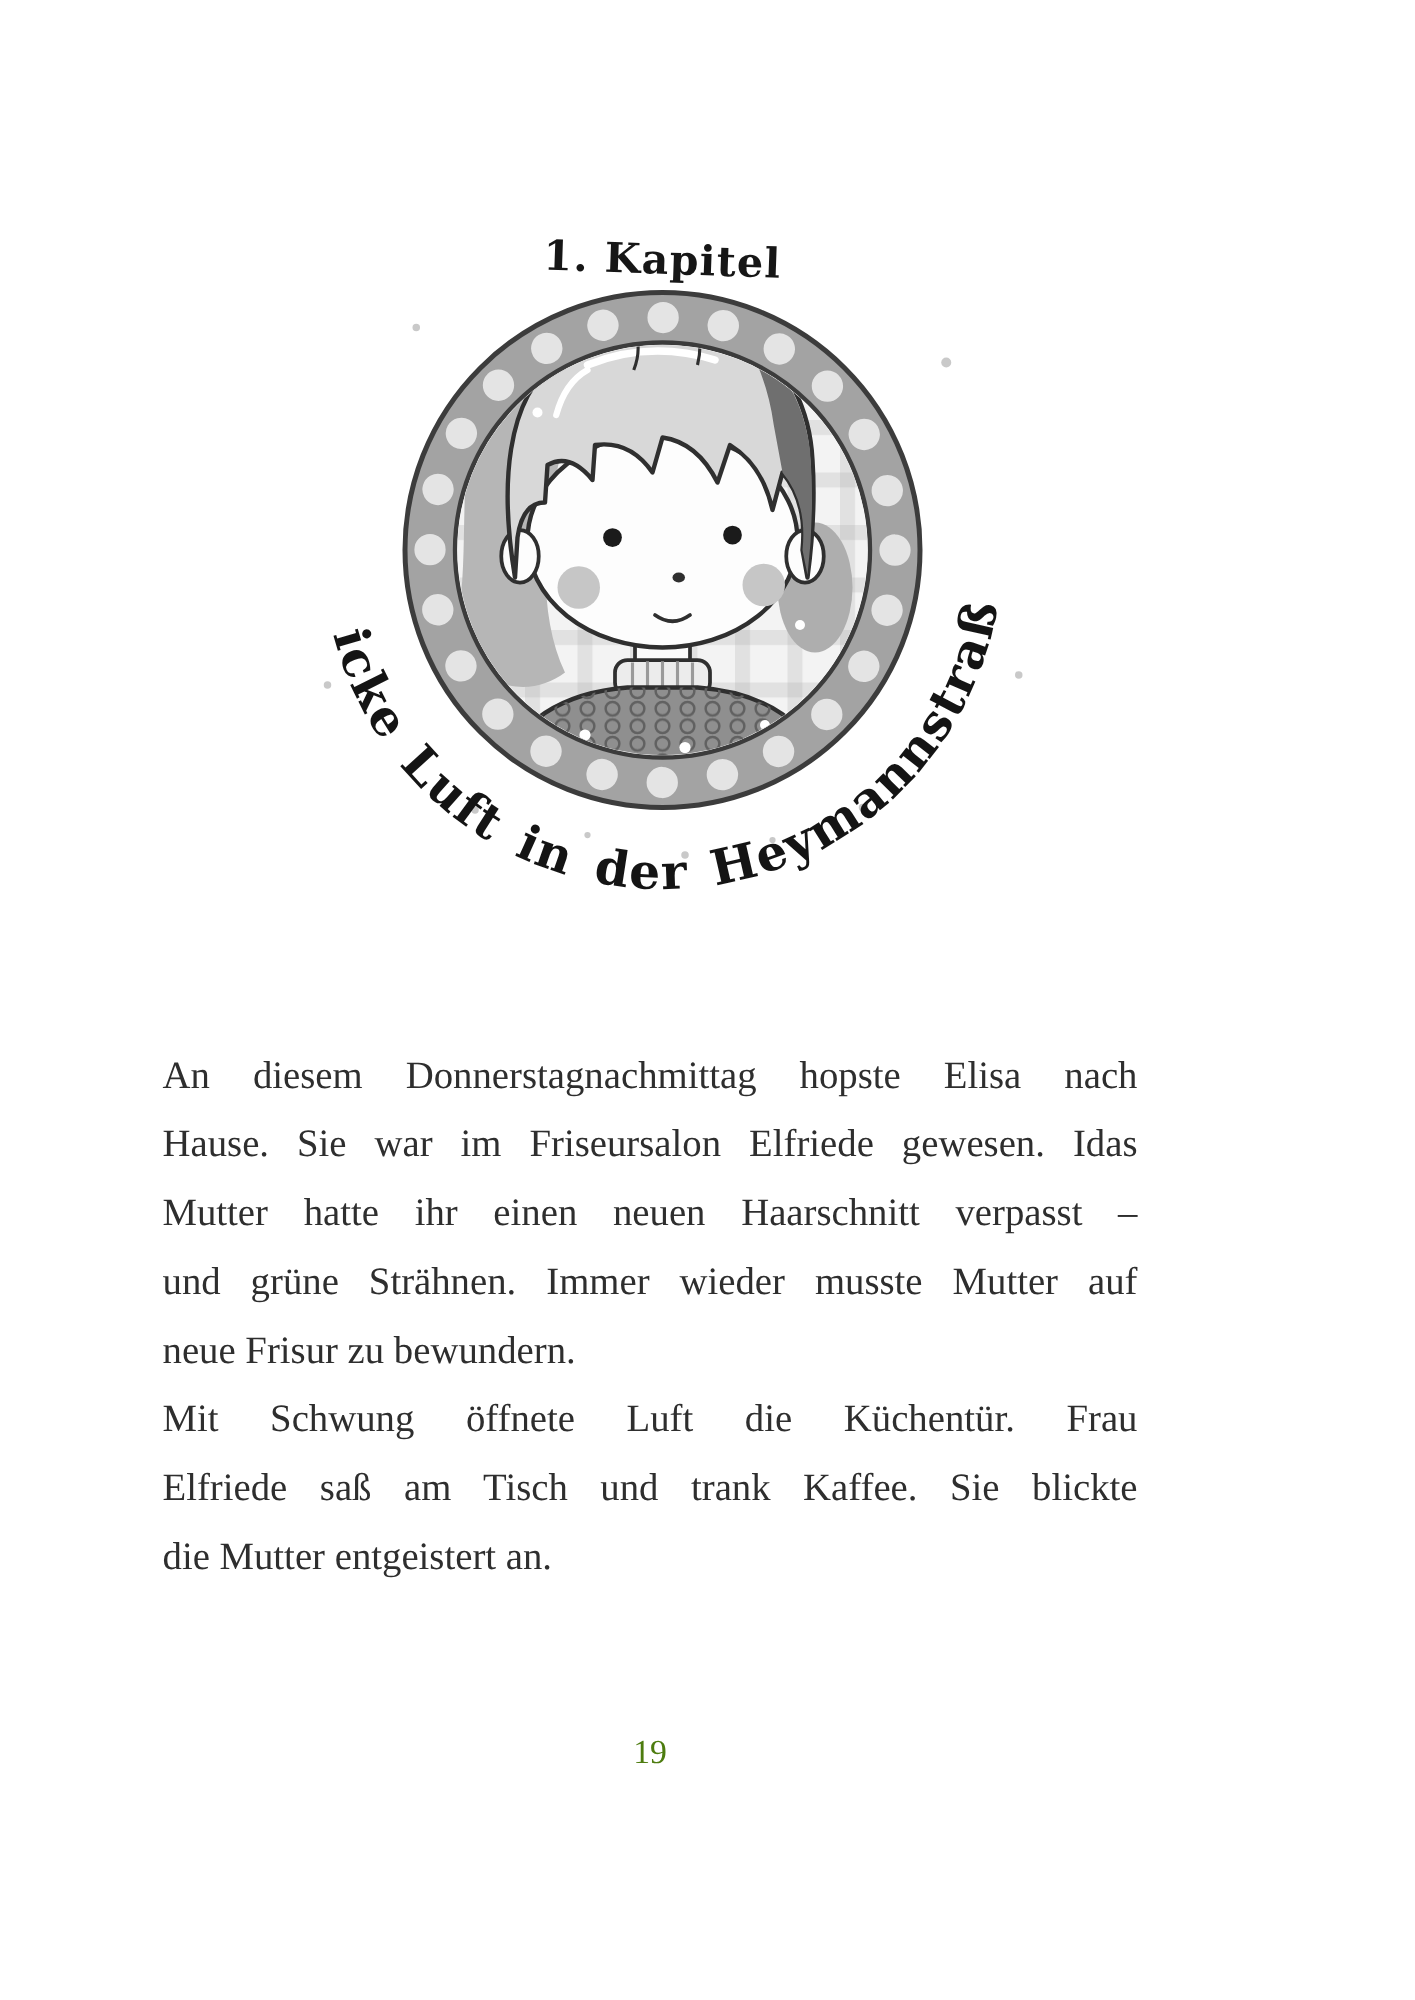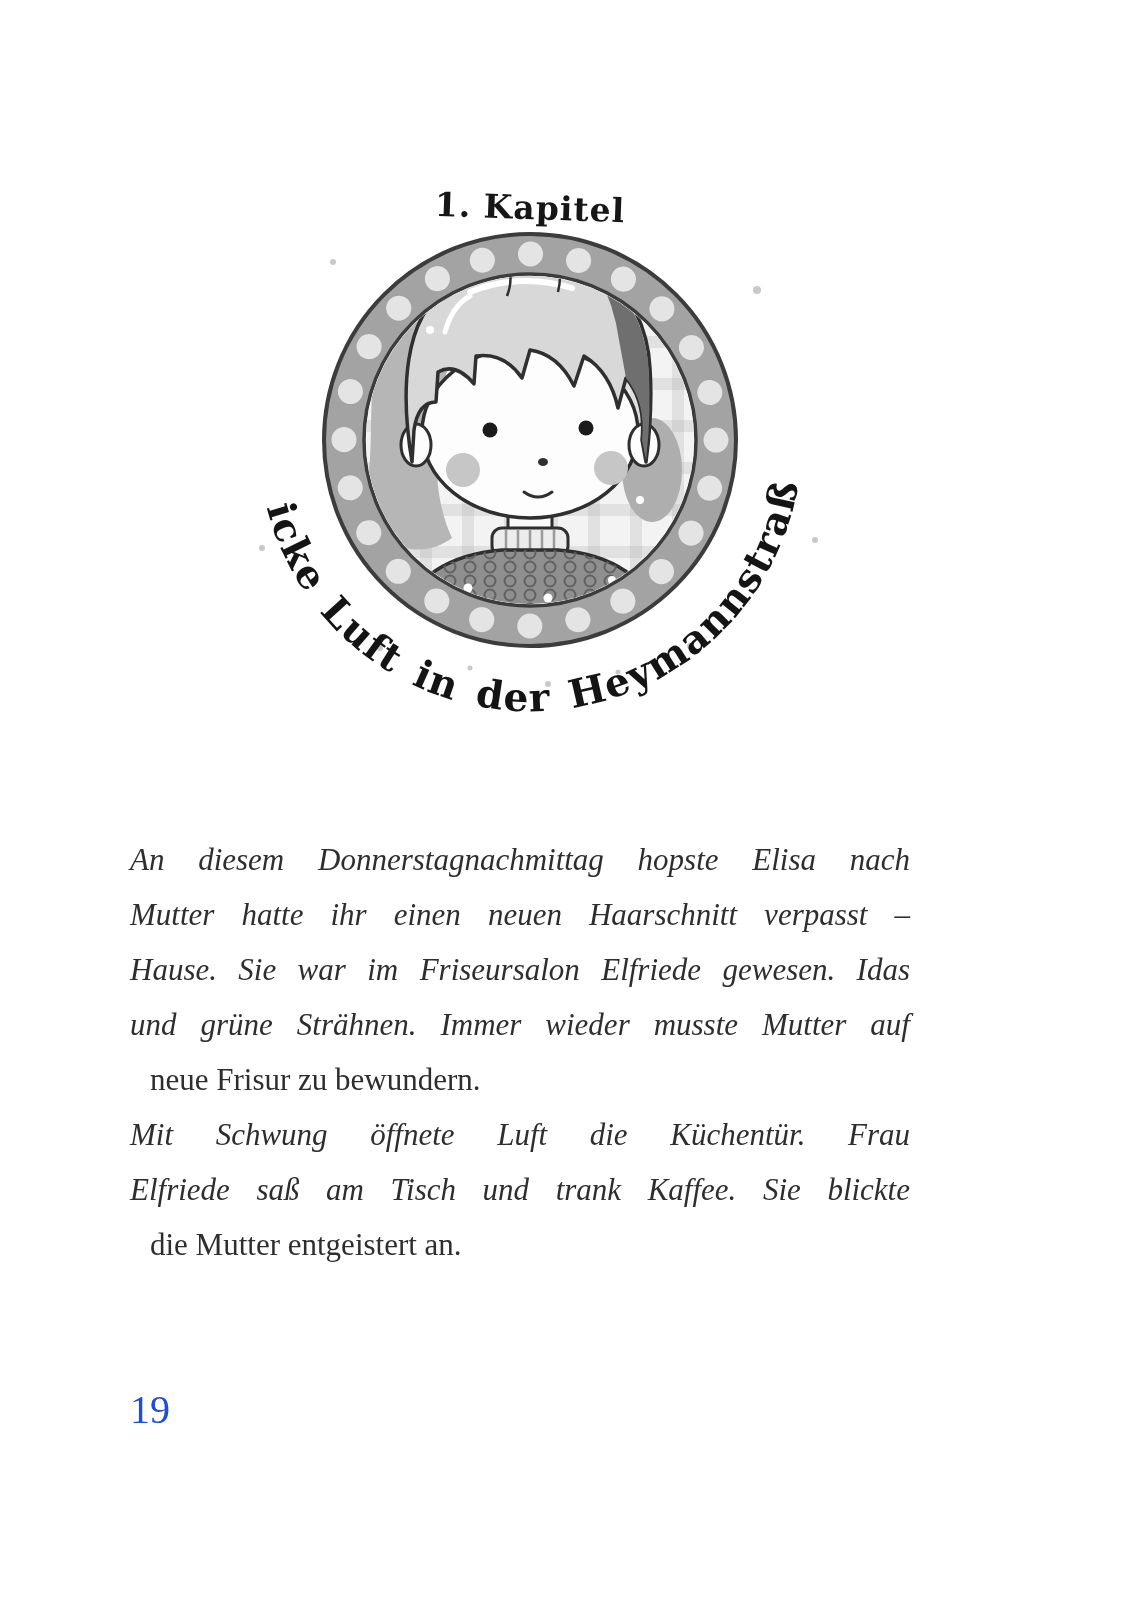--- a/index.html
+++ b/index.html
@@ -27,28 +27,28 @@
     top:0; left:0;
   }
   .body-text {
     position:absolute;
     top:832px; left:130px; width:780px;
     font-size:31px;
     line-height:55px;
     color:#2e2e2e;
   }
   .line { text-align:justify; }
-  .line.full { text-align-last:justify;font-style:italic; }
-  .line.short { text-align-last:left;margin-left:20px; }
+  .line.full { text-align-last:justify; }
+  .line.short { text-align-last:left; }
   .page-number {
     position:absolute;
     top:1386px; left:130px; width:780px;
-    text-align:left;
-    font-size:40px;
-    color:#1d4ed8;
+    text-align:center;
+    font-size:27px;
+    color:#4d7c0f;
   }
   svg text { font-family:"DejaVu Serif", serif; }
 </style>
 </head>
 <body>
 
 <div class="page">
 
   <svg class="illustration" viewBox="0 0 1132 760" width="1132" height="760">
     <defs>
@@ -127,22 +127,22 @@
 
     <text font-size="39" font-weight="bold" letter-spacing="1.5" word-spacing="6" fill="#141414" text-anchor="middle">
       <textPath href="#arcPath" startOffset="50%">Dicke Luft in der Heymannstraße</textPath>
     </text>
   </svg>
 
   <div class="chapter-title">1. Kapitel</div>
 
   <div class="body-text">
     <div class="line full">An diesem Donnerstagnachmittag hopste Elisa nach</div>
+    <div class="line full">Hause. Sie war im Friseursalon Elfriede gewesen. Idas</div>
     <div class="line full">Mutter hatte ihr einen neuen Haarschnitt verpasst –</div>
-    <div class="line full">Hause. Sie war im Friseursalon Elfriede gewesen. Idas</div>
     <div class="line full">und grüne Strähnen. Immer wieder musste Mutter auf</div>
     <div class="line short">neue Frisur zu bewundern.</div>
     <div class="line full">Mit Schwung öffnete Luft die Küchentür. Frau</div>
     <div class="line full">Elfriede saß am Tisch und trank Kaffee. Sie blickte</div>
     <div class="line short">die Mutter entgeistert an.</div>
   </div>
 
   <div class="page-number">19</div>
 
 </div>

